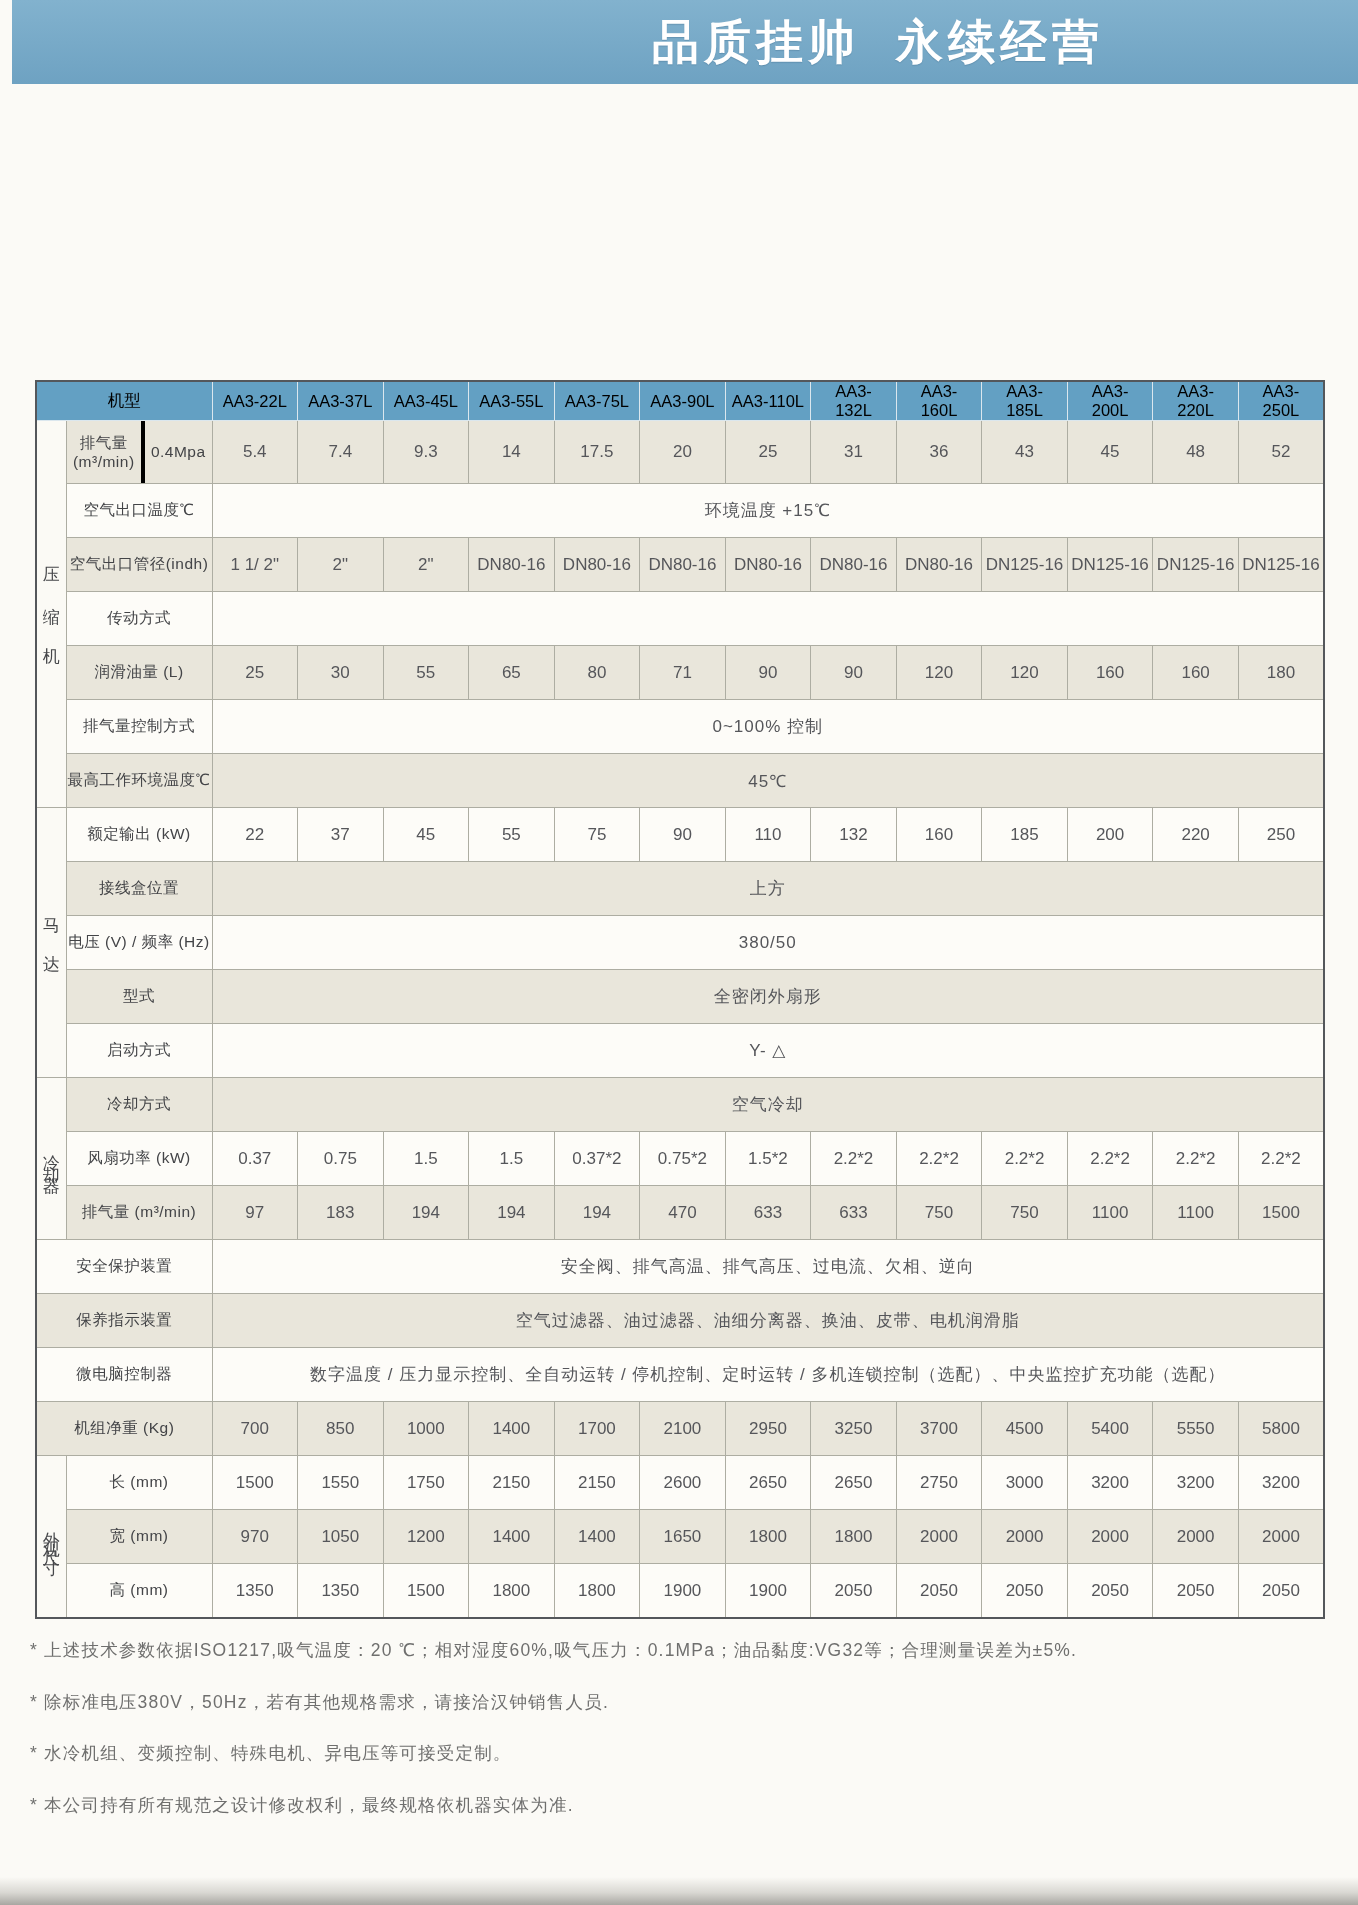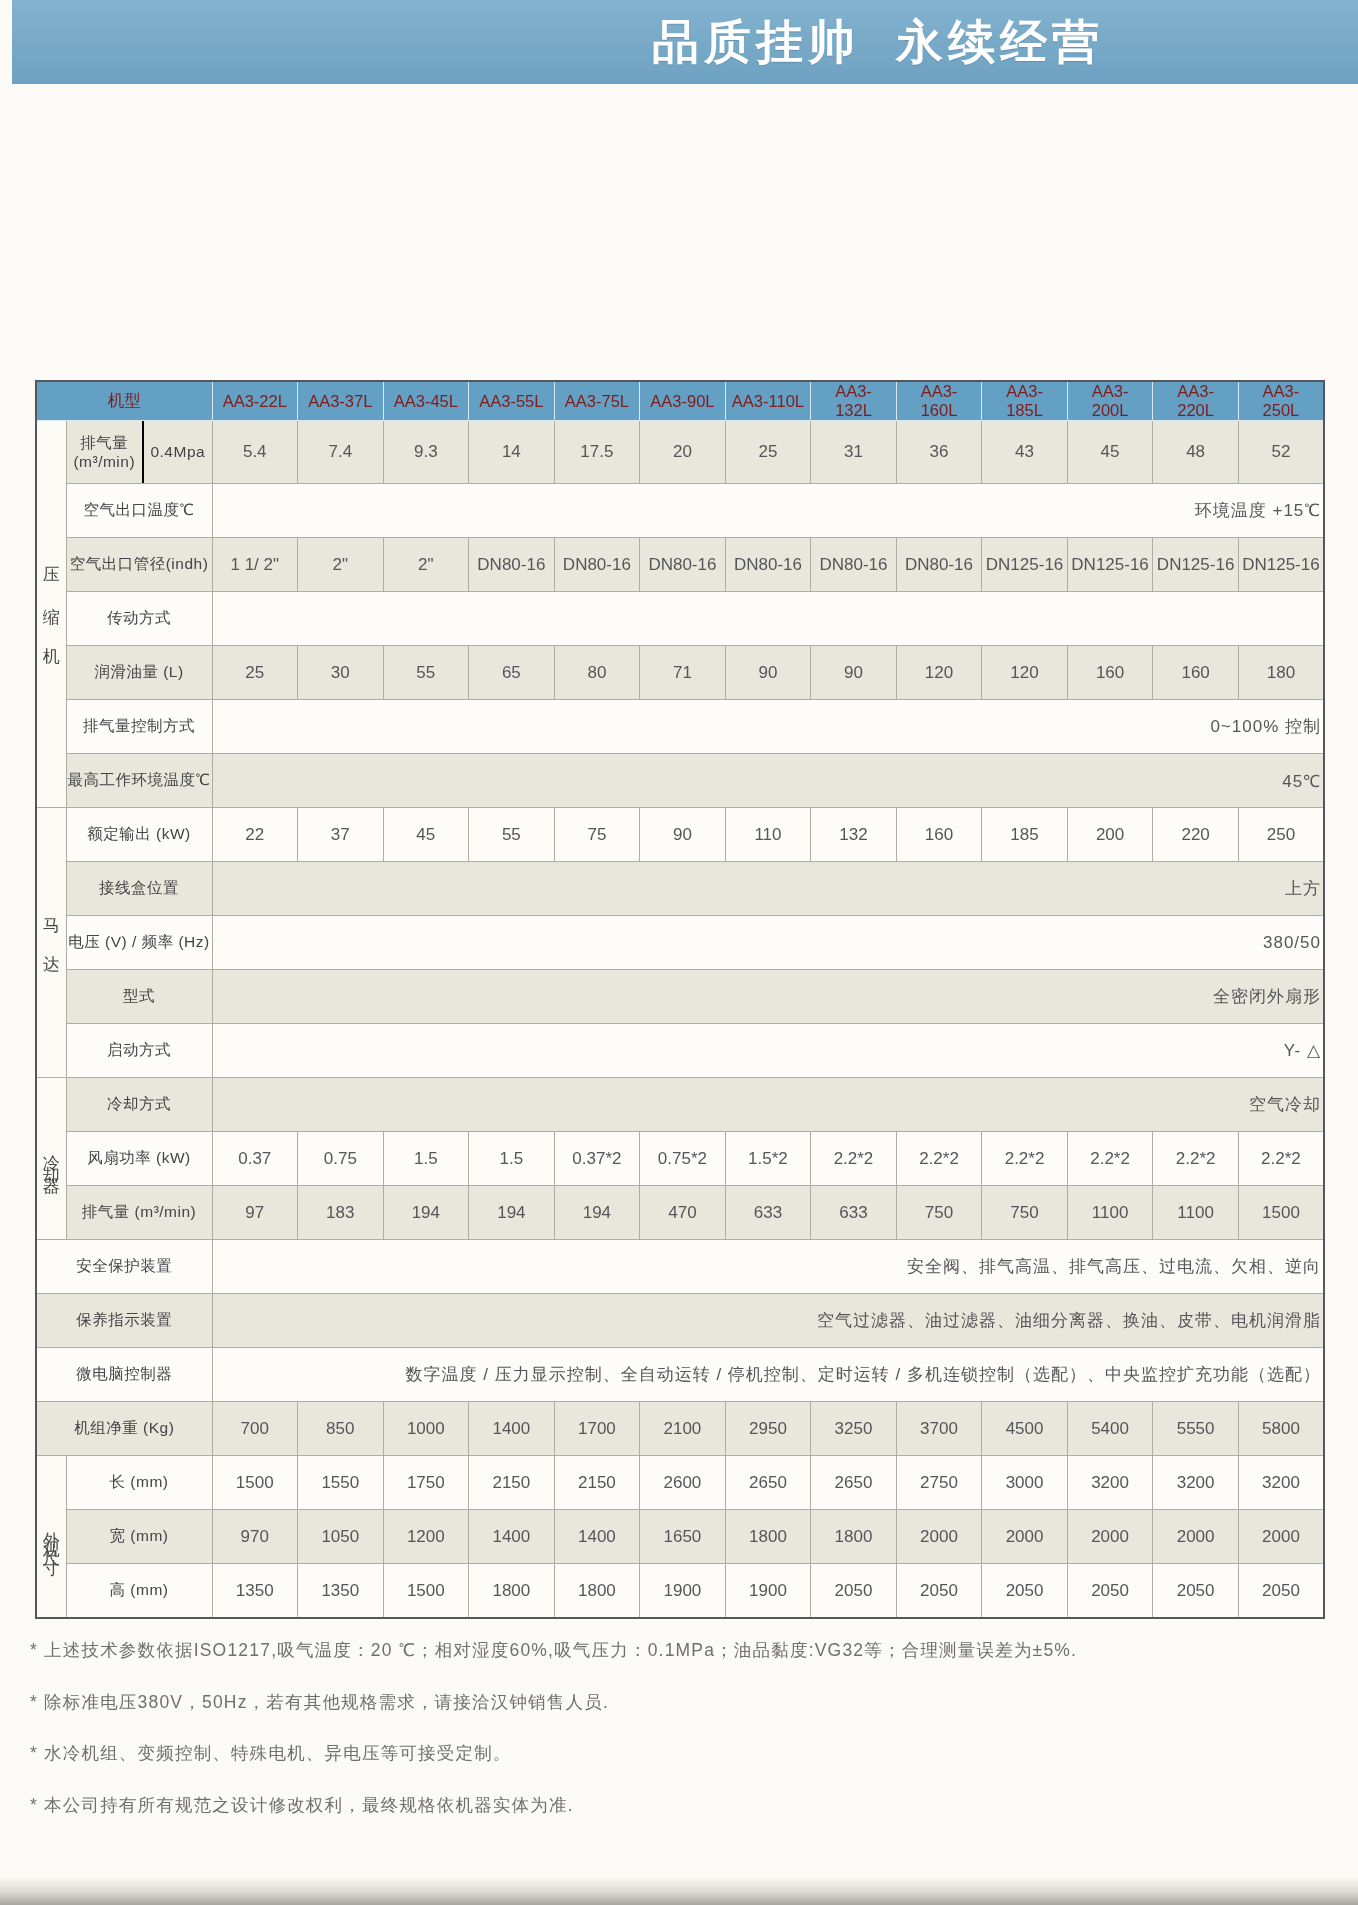--- a/index.html
+++ b/index.html
@@ -37,21 +37,21 @@
          background:radial-gradient(closest-side, rgba(205,200,178,.25), rgba(205,200,178,0)); }
   .wm3 { left:180px; top:980px; width:520px; height:420px;
          background:radial-gradient(closest-side, rgba(210,206,186,.22), rgba(210,206,186,0)); }
   
   table.spec-table {
     position:absolute; left:35px; top:380px; width:1290px;
     border-collapse:collapse; table-layout:fixed;
     border:2px solid #54575b;
   }
   .spec-table thead th {
-    background:#63a0c3; color:#7f1d1d; font-weight:normal; font-size:16.5px;
+    background:#63a0c3; color:#000000; font-weight:normal; font-size:16.5px;
     height:38px; padding:0 6px; border:1px solid #dbe7ee; border-top:none;
     overflow:hidden;
   }
   .spec-table td {
     border:1px solid #adada2; text-align:center; vertical-align:middle;
     font-size:17px; color:#55565a; height:53px; padding:0 2px;
     overflow:hidden;
   }
   .spec-table tr.shaded td { background:#e9e6db; }
   .spec-table tr.plain  td { background:#fdfcf8; }
@@ -59,24 +59,24 @@
   .spec-table td.group-cell {
     background:#fbfaf5 !important;
     writing-mode:vertical-rl; text-orientation:upright;
     font-size:17px; color:#46474a; padding:0;
   }
   .spec-table td.label-cell { font-size:15.5px; color:#434447; letter-spacing:.5px; padding:0 1px; }
   .spec-table td.label-cell.split { padding:0; }
   .split-wrap { display:flex; width:100%; height:100%; align-items:stretch; }
   .lbl-main {
     flex:1.12; display:flex; align-items:center; justify-content:center;
-    white-space:pre-line; border-right:2px solid #000000; line-height:1.25;
+    white-space:pre-line; border-right:4px solid #000000; line-height:1.25;
   }
   .lbl-sub { flex:1; display:flex; align-items:center; justify-content:center; }
-  .spec-table td.span-cell { font-size:17px; color:#55565a; letter-spacing:1px;text-align:right; }
+  .spec-table td.span-cell { font-size:17px; color:#55565a; letter-spacing:1px; }
   .spec-table td.value-cell { font-size:17px; }
   
   .footnotes { position:absolute; left:30px; top:1628px; width:1250px;margin-top:10px; }
   .footnote {
     font-size:17.5px; color:#6f6f6e; letter-spacing:1.2px;
     margin-bottom:27.5px; white-space:nowrap;
   }
   
   .scan-edge {
     position:absolute; left:0; bottom:0; width:100%; height:28px;

